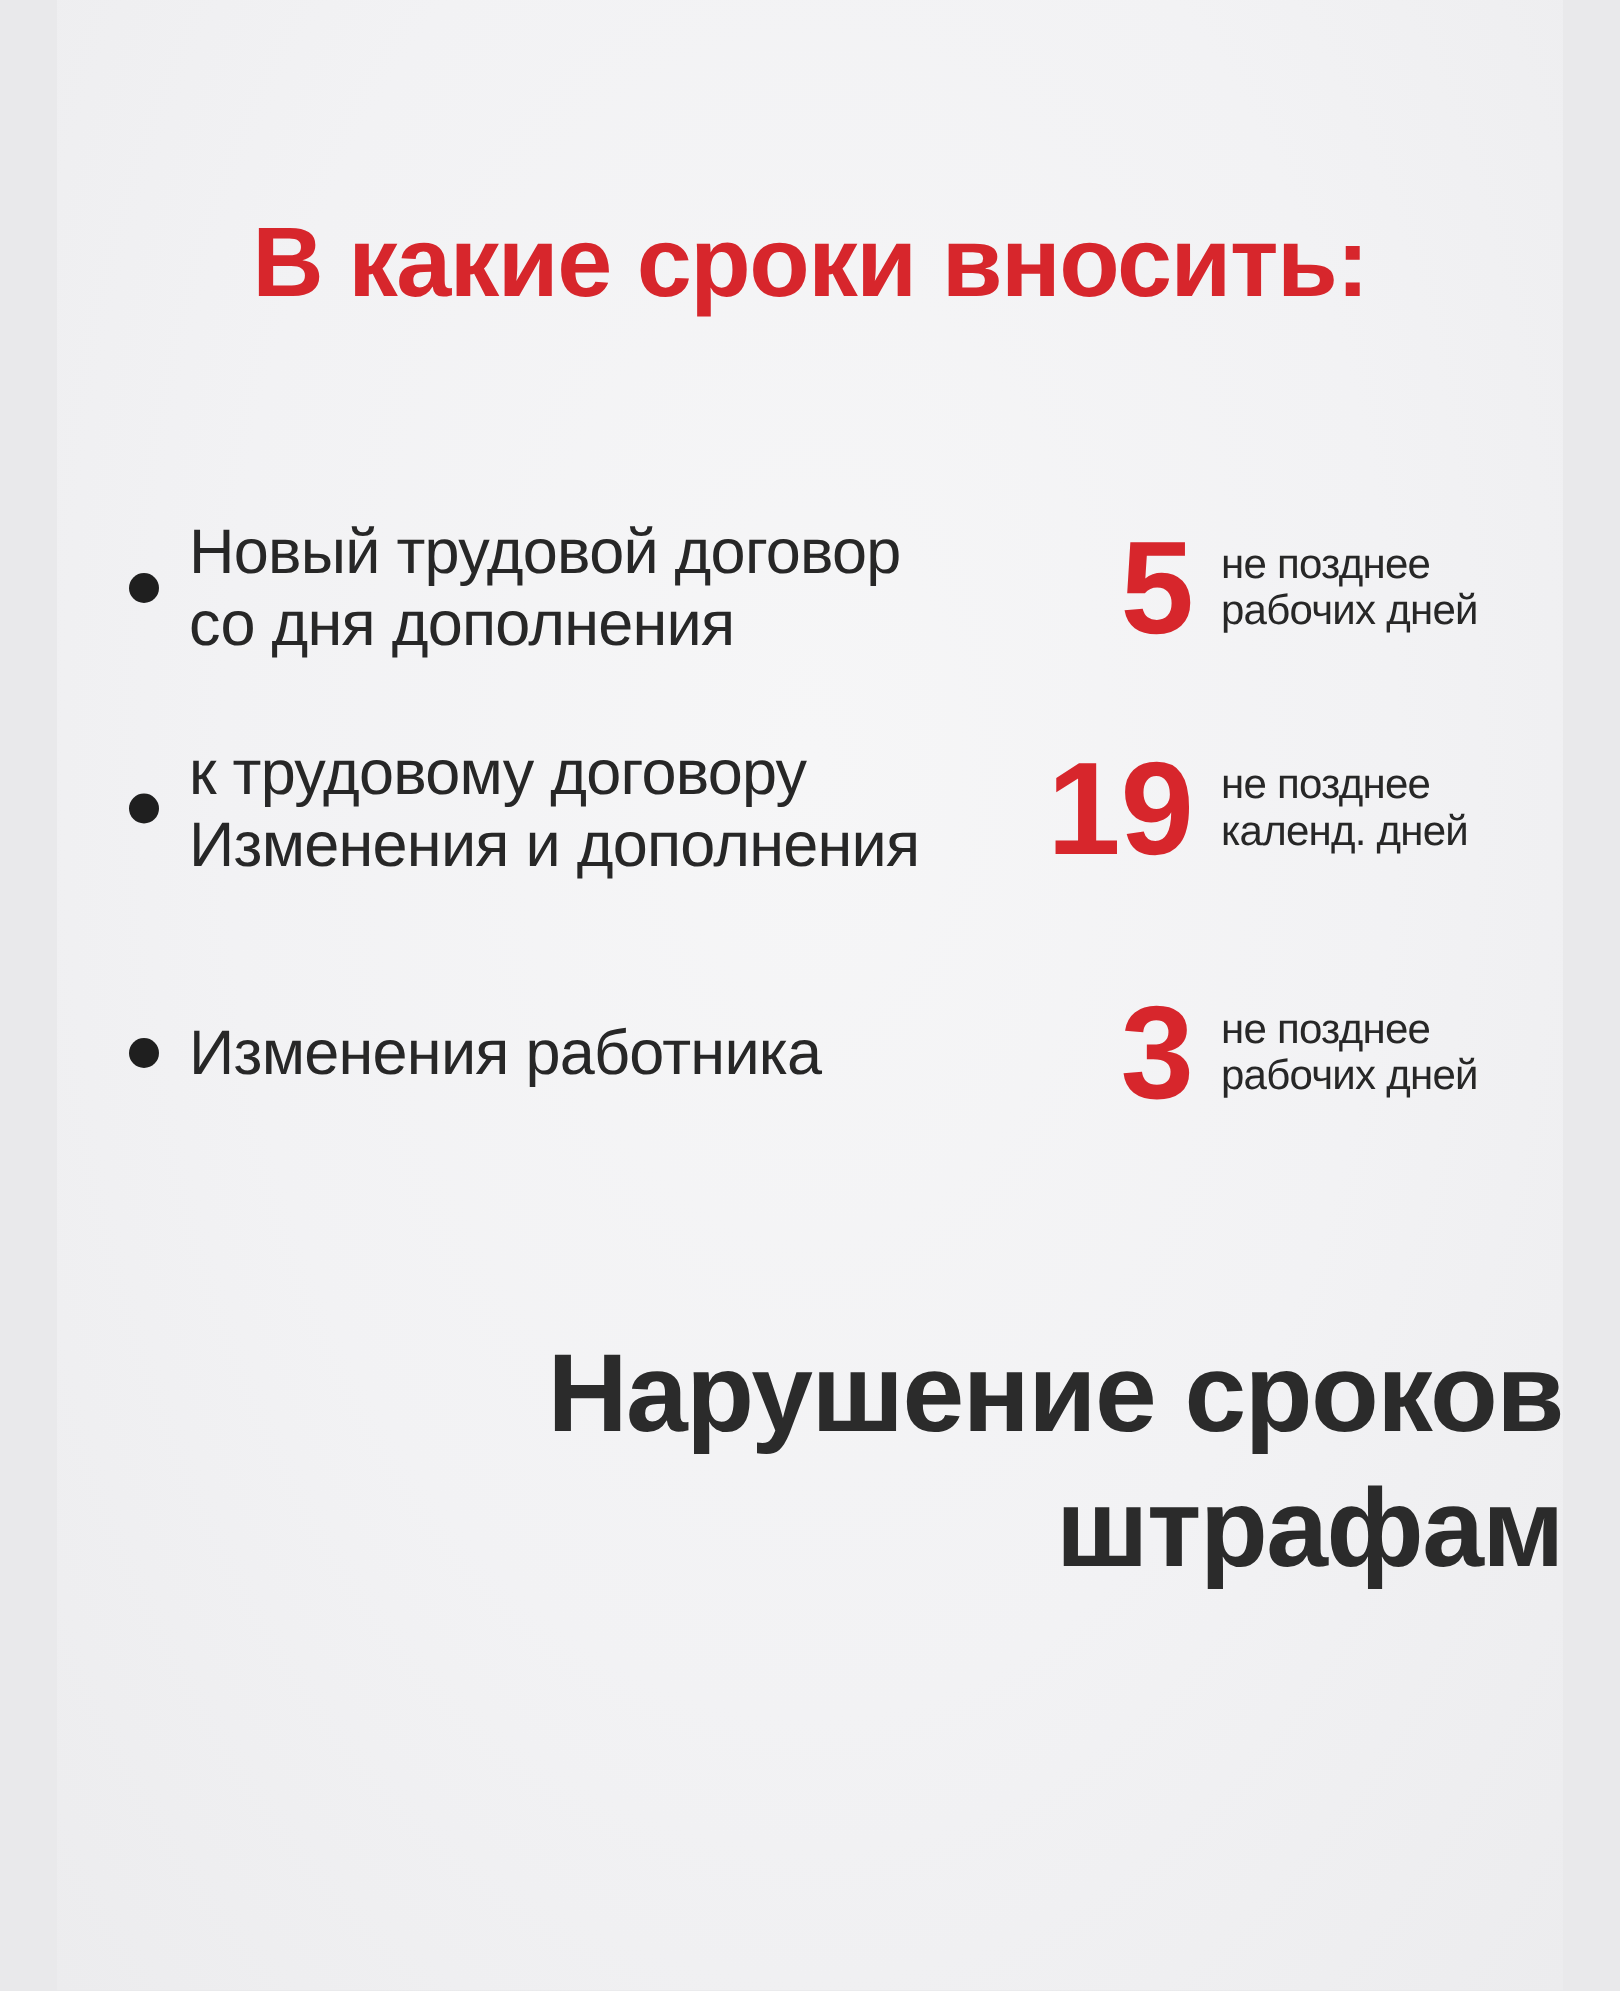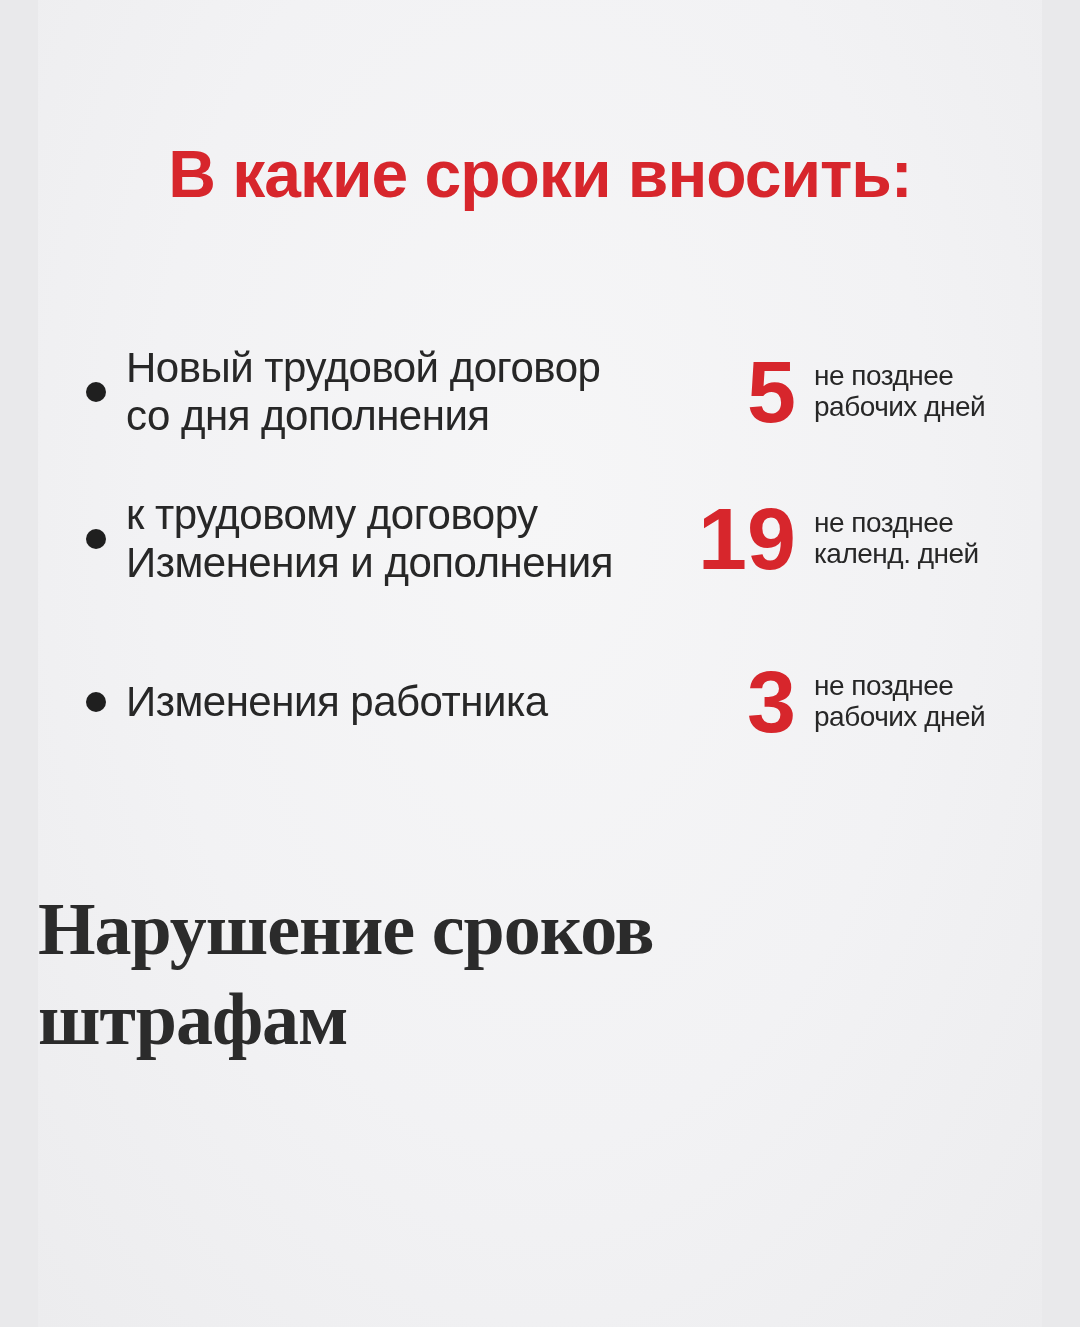--- a/index.html
+++ b/index.html
@@ -73,27 +73,26 @@
     .deadline {
       margin-left: 18px;
       font-size: 28px;
       line-height: 1.1;
       letter-spacing: -0.5px;
       color: #272727;
     }
 
     .footer-heading {
       margin-top: 136px;
-      text-align: left;
+      text-align: right;
       font-size: 74px;
       font-weight: bold;
       line-height: 1.22;
       letter-spacing: -1px;
       color: #2b2b2b;
-      font-family: Liberation Serif, serif;
     }
   </style>
 </head>
 <body>
 
 <div class="canvas">
 
   <h1 class="poster-title">В какие сроки вносить:</h1>
 
   <div class="rows">

